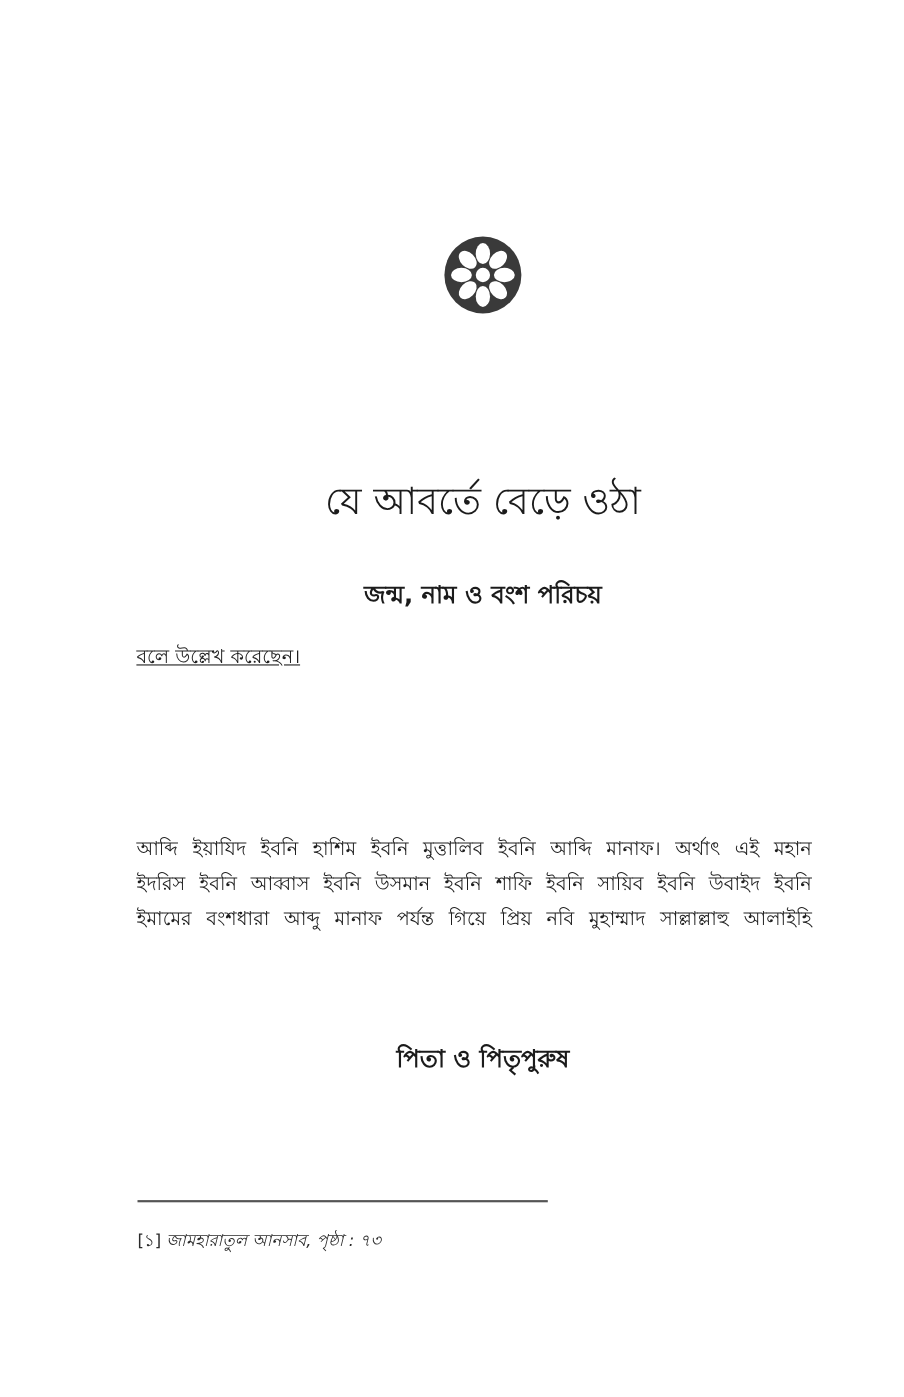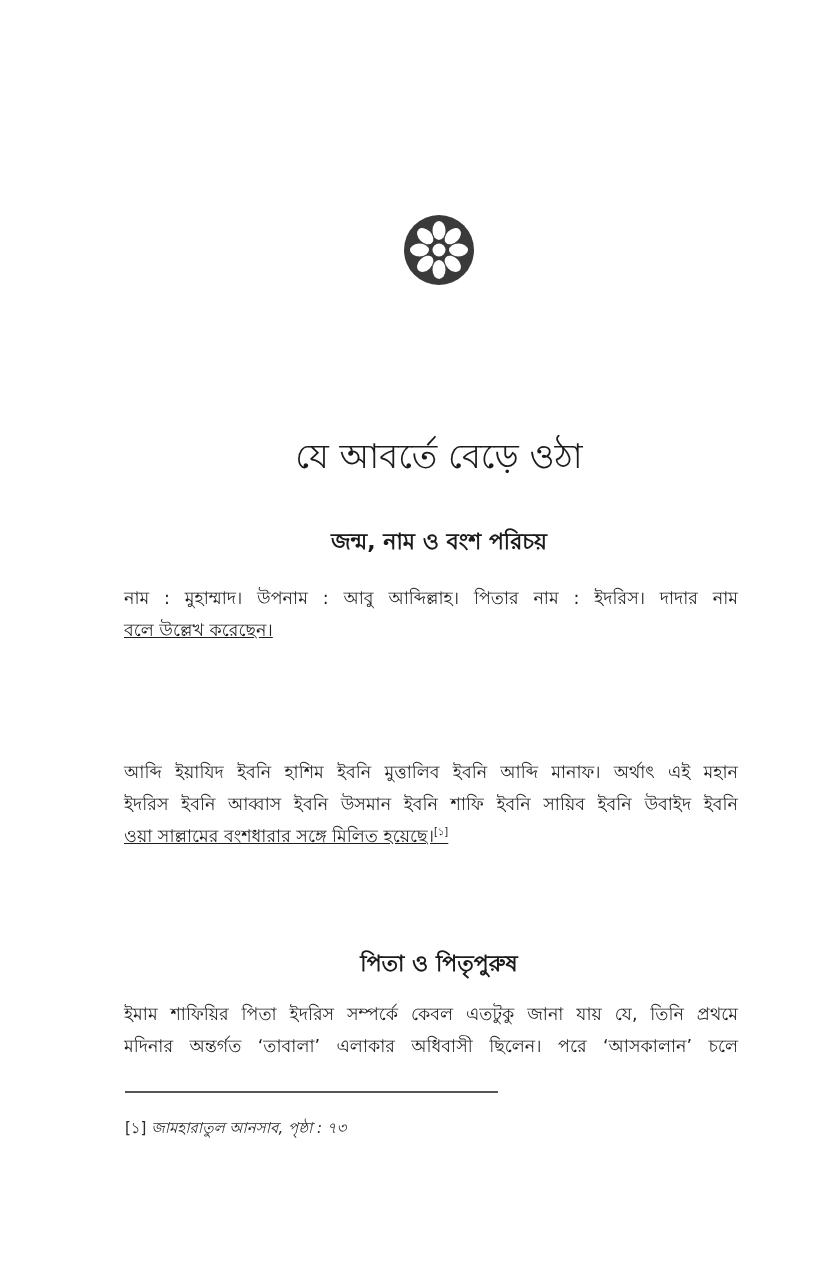--- a/index.html
+++ b/index.html
@@ -135,36 +135,31 @@
       <circle cx="37" cy="37" r="9" fill="#3a3a3a"></circle>
       <circle cx="37" cy="37" r="6.5" fill="#ffffff"></circle>
     </svg>
   </div>
 
   <h1 class="chapter-title">যে আবর্তে বেড়ে ওঠা</h1>
 
   <h2 class="section-heading h1">জন্ম, নাম ও বংশ পরিচয়</h2>
 
   <p class="para para-1">
-    <span class="line">নাম : মুহাম্মাদ। উপনাম : আবু আব্দিল্লাহ। পিতার নাম : ইদরিস। দাদার নাম</span>
     <span class="line last">বলে উল্লেখ করেছেন।</span>
   </p>
 
   <p class="para para-2">
     <span class="line">আব্দি ইয়াযিদ ইবনি হাশিম ইবনি মুত্তালিব ইবনি আব্দি মানাফ। অর্থাৎ এই মহান</span>
     <span class="line">ইদরিস ইবনি আব্বাস ইবনি উসমান ইবনি শাফি ইবনি সায়িব ইবনি উবাইদ ইবনি</span>
-    <span class="line last"><span>ওয়া সাল্লামের বংশধারার সঙ্গে মিলিত হয়েছে।</span><span class="sup">[১]</span></span>
+    <span class="line">ইমামের বংশধারা আব্দু মানাফ পর্যন্ত গিয়ে প্রিয় নবি মুহাম্মাদ সাল্লাল্লাহু আলাইহি</span>
   </p>
 
   <h2 class="section-heading h2">পিতা ও পিতৃপুরুষ</h2>
 
-  <p class="para para-3">
-    <span class="line">ইমাম শাফিয়ির পিতা ইদরিস সম্পর্কে কেবল এতটুকু জানা যায় যে, তিনি প্রথমে</span>
-    <span class="line">মদিনার অন্তর্গত ‘তাবালা’ এলাকার অধিবাসী ছিলেন। পরে ‘আসকালান’ চলে</span>
-  </p>
 
   <div class="footnote-rule"></div>
 
   <p class="footnote">
     <span>[১]</span>
     <span class="italic">জামহারাতুল আনসাব,</span>
     <span class="italic">পৃষ্ঠা : ৭৩</span>
   </p>
 
 </div>

